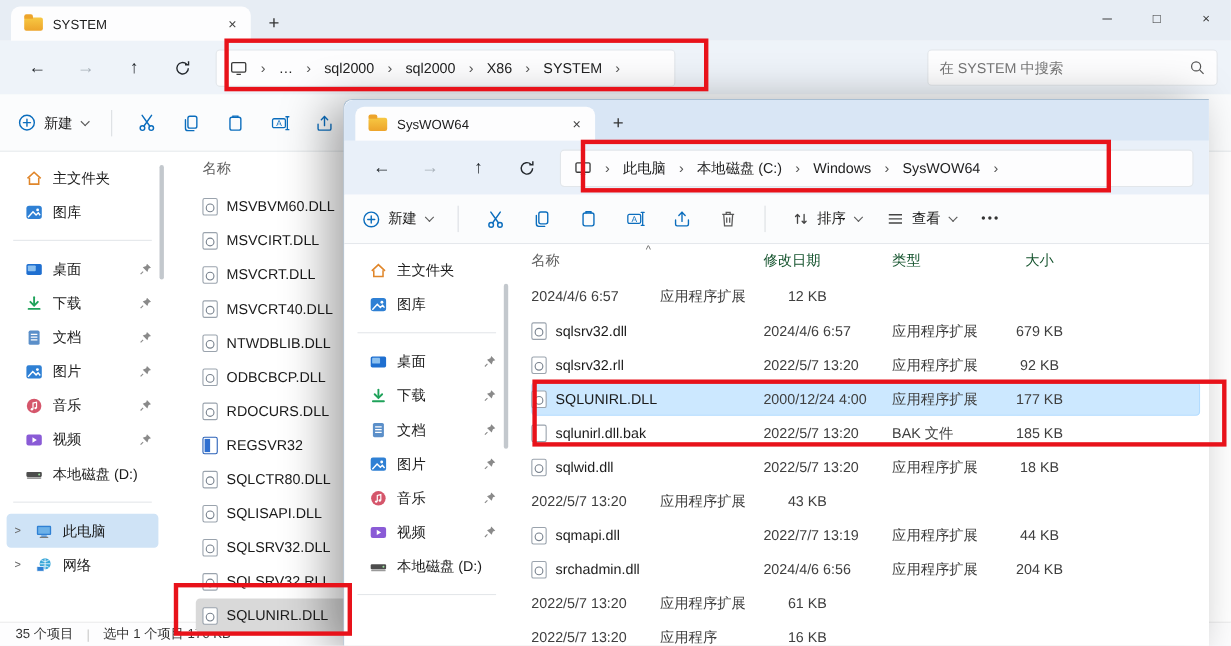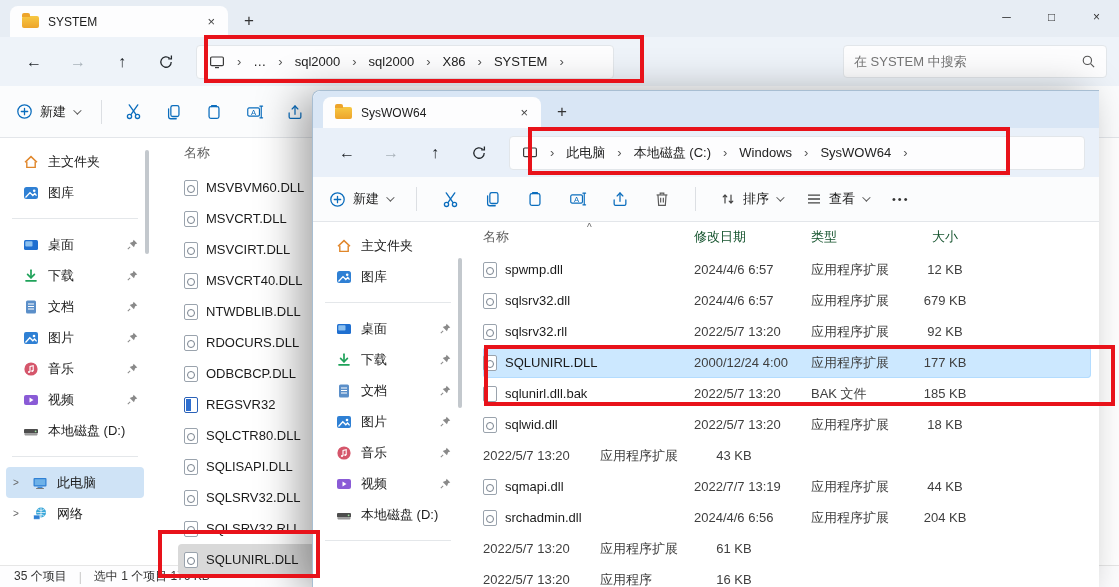--- a/index.html
+++ b/index.html
@@ -358,51 +358,51 @@
       <div class="rows">
         <div class="row">
             <span class="fname">
               <span class="fico dll"></span>
               <span>MSVBVM60.DLL</span>
             </span>
           </div>
         <div class="row">
             <span class="fname">
               <span class="fico dll"></span>
+              <span>MSVCIRT.DLL</span>
+            </span>
+          </div>
+        <div class="row">
+            <span class="fname">
+              <span class="fico dll"></span>
               <span>MSVCRT.DLL</span>
             </span>
           </div>
         <div class="row">
             <span class="fname">
               <span class="fico dll"></span>
-              <span>MSVCIRT.DLL</span>
-            </span>
-          </div>
-        <div class="row">
-            <span class="fname">
-              <span class="fico dll"></span>
               <span>MSVCRT40.DLL</span>
             </span>
           </div>
         <div class="row">
             <span class="fname">
               <span class="fico dll"></span>
               <span>NTWDBLIB.DLL</span>
             </span>
           </div>
         <div class="row">
             <span class="fname">
               <span class="fico dll"></span>
+              <span>ODBCBCP.DLL</span>
+            </span>
+          </div>
+        <div class="row">
+            <span class="fname">
+              <span class="fico dll"></span>
               <span>RDOCURS.DLL</span>
-            </span>
-          </div>
-        <div class="row">
-            <span class="fname">
-              <span class="fico dll"></span>
-              <span>ODBCBCP.DLL</span>
             </span>
           </div>
         <div class="row">
             <span class="fname">
               <span class="fico app"></span>
               <span>REGSVR32</span>
             </span>
           </div>
         <div class="row">
             <span class="fname">
@@ -709,24 +709,20 @@
         <span class="c-name">
             <span>名称</span>
           </span>
         <span class="c-date">修改日期</span>
         <span class="c-type">类型</span>
         <span class="c-size">大小</span>
         <span class="sortmark">^</span>
       </div>
       <div class="rows">
         <div class="row">
-          <span class="c-name">
-              <span class="fico dll"></span>
-              <span>spwmp.dll</span>
-            </span>
           <span class="c-date">2024/4/6 6:57</span>
           <span class="c-type">应用程序扩展</span>
           <span class="c-size">12 KB</span>
         </div>
         <div class="row">
           <span class="c-name">
               <span class="fico dll"></span>
               <span>sqlsrv32.dll</span>
             </span>
           <span class="c-date">2024/4/6 6:57</span>

